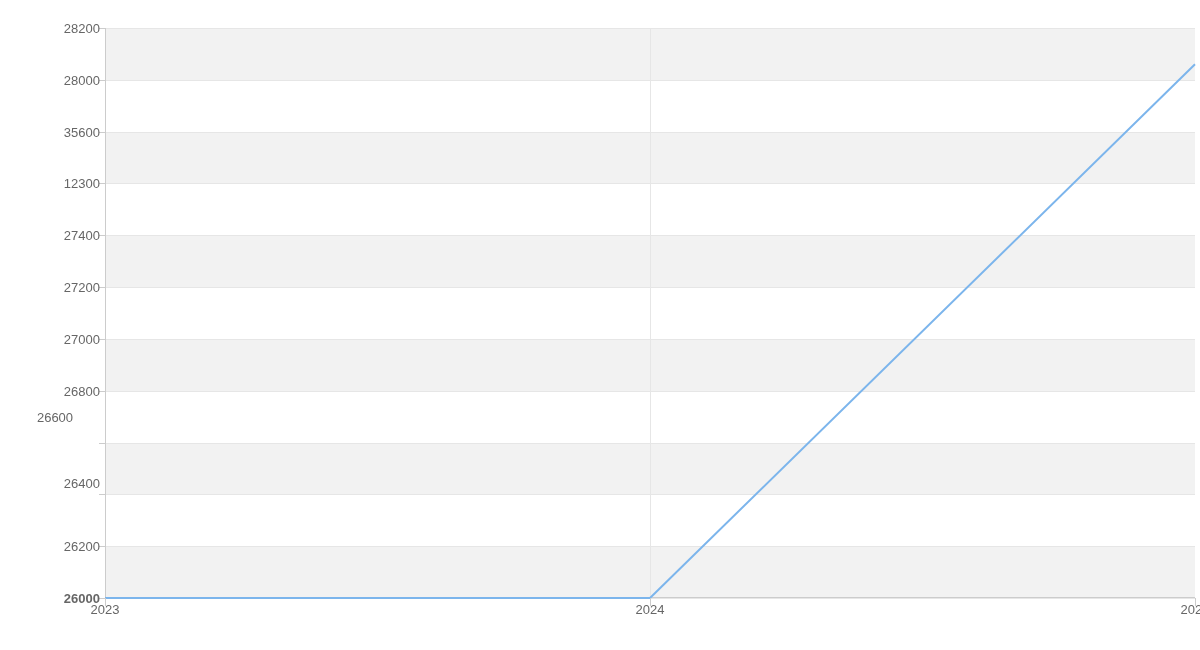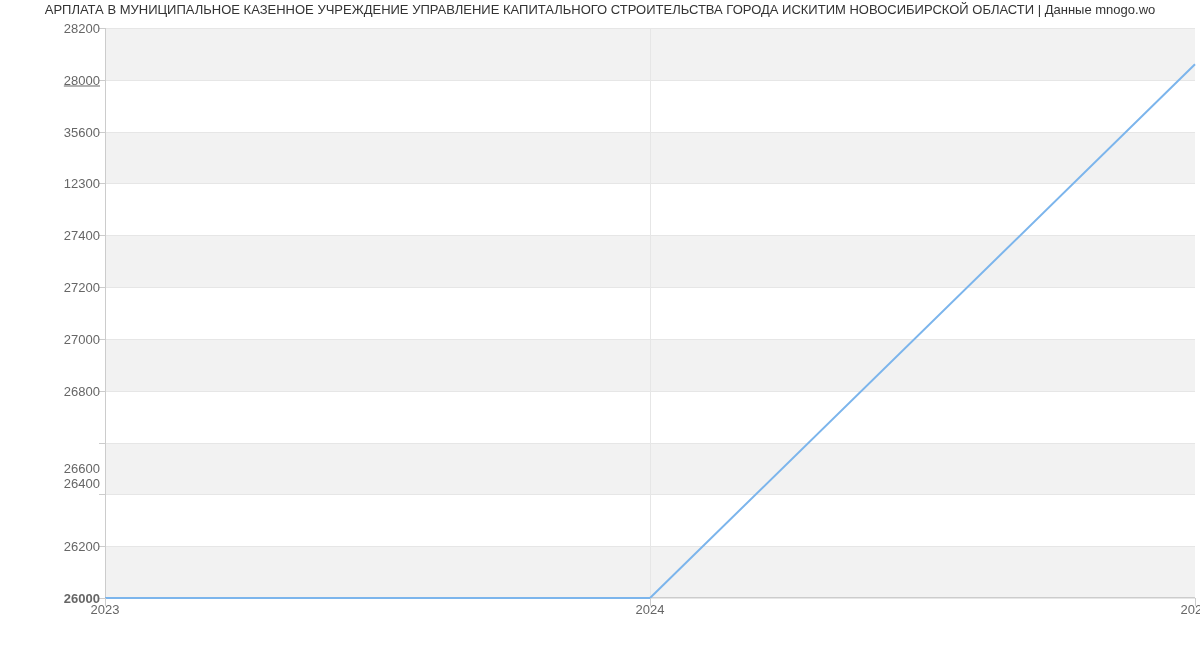--- a/index.html
+++ b/index.html
@@ -114,21 +114,20 @@
     width: 1px;
     height: 8px;
     background: #cccccc;
     bottom: -8px;
   }
 </style>
 </head>
 <body>
 
 <div class="chart-wrap">
-  <div class="title">АРПЛАТА В МУНИЦИПАЛЬНОЕ КАЗЕННОЕ УЧРЕЖДЕНИЕ УПРАВЛЕНИЕ КАПИТАЛЬНОГО СТРОИТЕЛЬСТВА ГОРОДА ИСКИТИМ НОВОСИБИРСКОЙ ОБЛАСТИ | Данные mnogo.wo</div>
 
   <div class="plot">
 
     <div id="bands">
         <div class="grid-band" style="top: 0px; height: 51.8182px;"></div>
         <div class="grid-band" style="top: 103.636px; height: 51.8182px;"></div>
         <div class="grid-band" style="top: 207.273px; height: 51.8182px;"></div>
         <div class="grid-band" style="top: 310.909px; height: 51.8182px;"></div>
         <div class="grid-band" style="top: 414.545px; height: 51.8182px;"></div>
         <div class="grid-band" style="top: 518.182px; height: 51.8182px;"></div>
@@ -169,28 +168,28 @@
         <div class="tick-mark-x" style="left: 0px;"></div>
         <div class="tick-mark-x" style="left: 545px;"></div>
         <div class="tick-mark-x" style="left: 1090px;"></div>
       </div>
   </div>
 
   <div id="yticks">
       <div class="y-tick" style="top: 598px; font-weight: bold;">26000</div>
       <div class="y-tick" style="top: 546.182px;">26200</div>
       <div class="y-tick" style="top: 483px;">26400</div>
-      <div class="y-tick" style="top: 468px;">26600</div>
+      <div class="y-tick" style="top: 417px; text-align: center;">26600</div>
       <div class="y-tick" style="top: 390.727px;">26800</div>
       <div class="y-tick" style="top: 338.909px;">27000</div>
       <div class="y-tick" style="top: 287.091px;">27200</div>
       <div class="y-tick" style="top: 235.273px;">27400</div>
       <div class="y-tick" style="top: 183.455px;">12300</div>
       <div class="y-tick" style="top: 131.636px;">35600</div>
-      <div class="y-tick" style="top: 79.8182px; text-decoration: underline;">28000</div>
+      <div class="y-tick" style="top: 79.8182px;">28000</div>
       <div class="y-tick" style="top: 28px;">28200</div>
     </div>
   <div id="xticks">
       <div class="x-tick" style="left: 105px;">2023</div>
       <div class="x-tick" style="left: 650px;">2024</div>
       <div class="x-tick" style="left: 1195px;">2025</div>
     </div>
 </div>
 
 </body></html>

